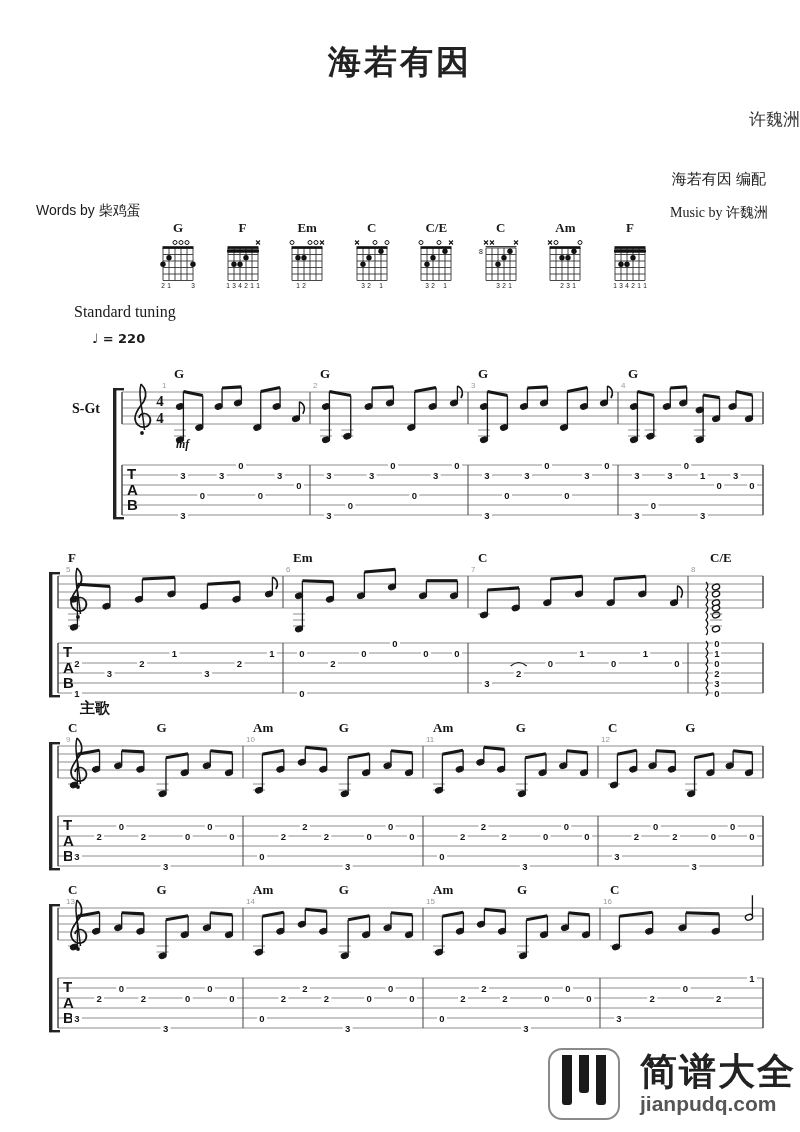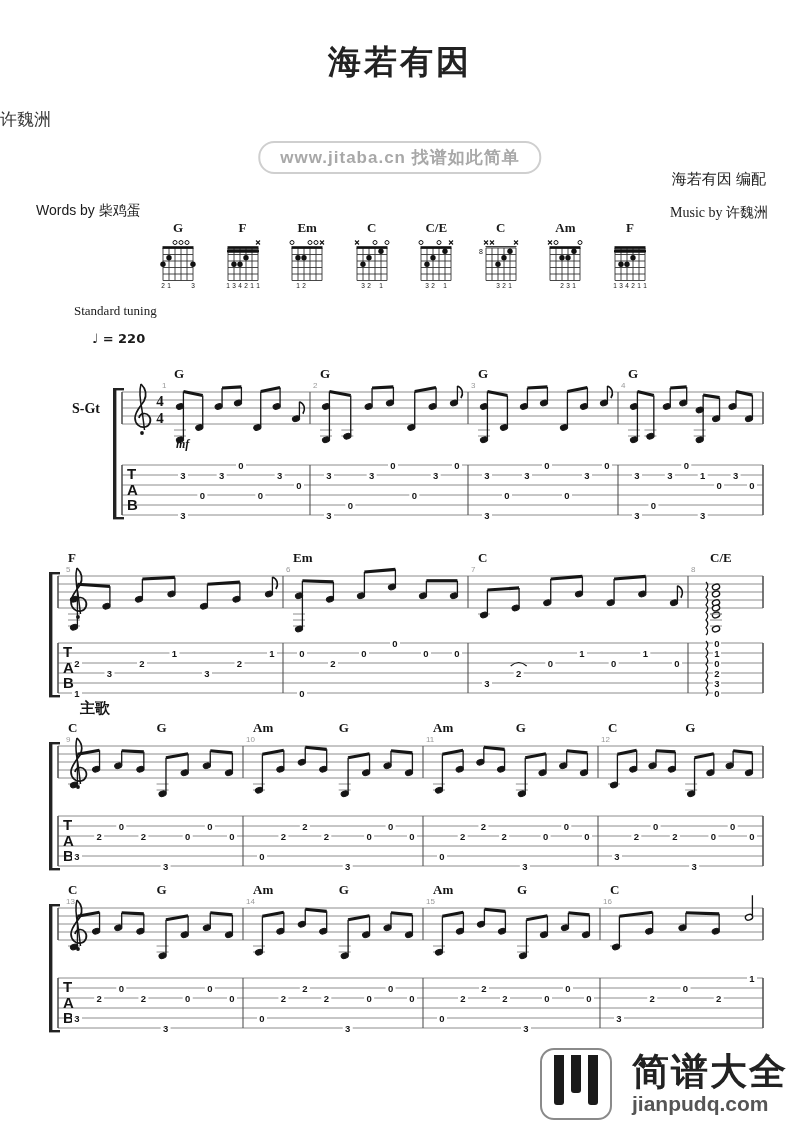--- a/index.html
+++ b/index.html
@@ -1,46 +1,45 @@
 <!DOCTYPE html>
 <html><head>
 <meta charset="utf-8">
 <style>
   html,body{margin:0;padding:0;background:#fff;}
   #page{position:relative;width:800px;height:1132px;background:#fff;overflow:hidden;
         font-family:"Liberation Sans",sans-serif;color:#1a1a1a;}
   .abs{position:absolute;}
   #title{top:40px;left:0;width:100%;text-align:center;font-size:33px;font-weight:600;letter-spacing:3px;color:#222;}
-  #artist{top:108px;left:0;width:100%;text-align:left;font-size:17px;color:#333;}
+  #artist{top:108px;left:0;width:100%;text-align:right;font-size:17px;color:#333;}
   #watermark{top:141px;left:50%;transform:translateX(-50%);border:2px solid #cfcfcf;border-radius:16px;
              padding:3px 20px;font-size:17px;font-weight:bold;color:#a8a8a8;letter-spacing:1px;white-space:nowrap;}
   #arranger{top:170px;right:34px;font-size:15px;color:#222;}
   #words{top:202px;left:36px;font-size:14px;font-family:Liberation Sans, sans-serif;}
   #music{top:204px;right:32px;font-size:14px;font-family:"Liberation Serif",serif;}
   #chord-row{top:221px;left:154px;width:500px;display:flex;justify-content:space-between;}
   .chord{width:48px;text-align:center;}
   .chord .cname{font-size:13px;font-weight:bold;font-family:"Liberation Serif",serif;height:14px;line-height:14px;}
-  #tuning{top:303px;left:74px;font-size:13px;font-family:"Liberation Serif",serif;}
+  #tuning{top:303px;left:74px;font-size:16px;font-family:"Liberation Serif",serif;}
   #tempo{top:331px;left:92px;font-size:13px;font-weight:bold;font-family:"DejaVu Sans","Liberation Serif",serif;}
   #score-svg{top:0;left:0;pointer-events:none;}
-  #logo{right:12px;bottom:12px;display:flex;align-items:center;gap:20px;}
+  #logo{right:4px;bottom:12px;display:flex;align-items:center;gap:20px;}
   #logo-icon{width:72px;height:72px;border:2px solid #8a8a8a;border-radius:14px;background:#fff;
              display:flex;justify-content:center;gap:7px;padding-top:5px;box-sizing:border-box;}
   #logo-icon .bk{width:10px;background:#1a1a1a;border-radius:0 0 3px 3px;}
   #logo-text{text-align:left;}
   #logo-title{font-size:37px;font-weight:bold;color:#222;line-height:40px;letter-spacing:2px;}
   #logo-domain{font-size:21px;font-weight:bold;color:#555;line-height:24px;}
 </style>
 </head>
 <body>
 
 <div id="page">
   <div class="abs" id="title">海若有因</div>
   <div class="abs" id="artist">许魏洲</div>
-  <div class="abs" id="watermark">www.jitaba.cn 找谱如此简单</div>
   <div class="abs" id="arranger">海若有因 编配</div>
   <div class="abs" id="words">Words by 柴鸡蛋</div>
   <div class="abs" id="music">Music by 许魏洲</div>
   <div class="abs" id="chord-row">
       <div class="chord"><div class="cname">G</div><svg width="48" height="58" viewBox="0 0 48 58">
           <line x1="9" y1="13" x2="9" y2="45.5" stroke="#333" stroke-width="0.9"></line>
           <line x1="15" y1="13" x2="15" y2="45.5" stroke="#333" stroke-width="0.9"></line>
           <line x1="21" y1="13" x2="21" y2="45.5" stroke="#333" stroke-width="0.9"></line>
           <line x1="27" y1="13" x2="27" y2="45.5" stroke="#333" stroke-width="0.9"></line>
           <line x1="33" y1="13" x2="33" y2="45.5" stroke="#333" stroke-width="0.9"></line>

